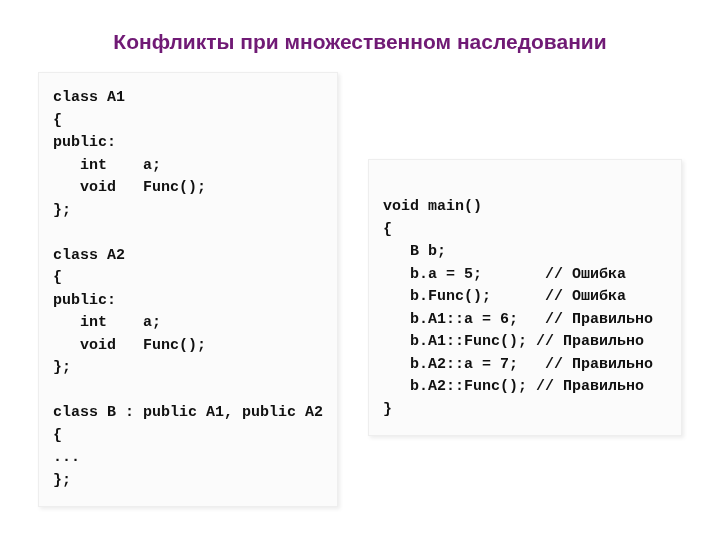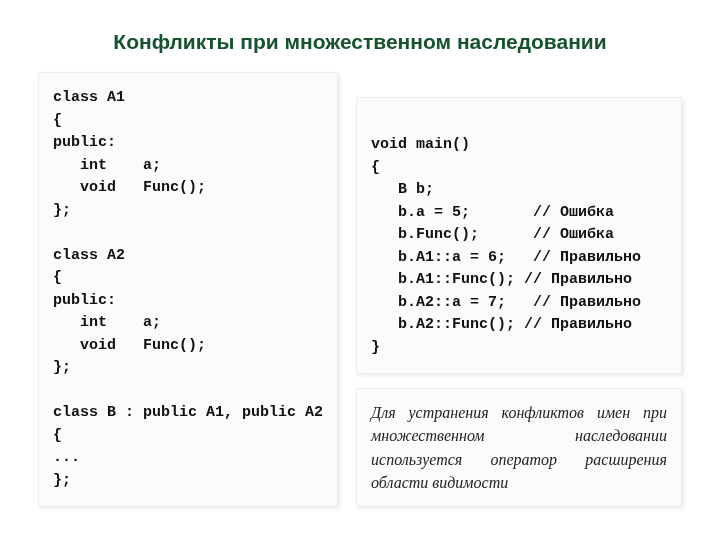--- a/index.html
+++ b/index.html
@@ -13,27 +13,27 @@
   }
   .slide {
     width: 720px;
     height: 540px;
     padding: 30px 38px 20px 38px;
   }
   .title {
     text-align: center;
     font-weight: bold;
     font-size: 21px;
-    color: #14532d;
+    color: #701a75;
     margin-bottom: 18px;
   }
   .columns {
     display: flex;
-    gap: 18px;
-    align-items: flex-end;
+    gap: 30px;
+    align-items: center;
   }
   .col {
     display: flex;
     flex-direction: column;
     gap: 14px;
   }
   .col-left { flex: 0 0 300px; }
   .col-right { flex: 1; }
   .codebox {
     background: #fbfbfb;
@@ -93,16 +93,15 @@
 void main()
 {
    B b;
    b.a = 5;       // Ошибка
    b.Func();      // Ошибка
    b.A1::a = 6;   // Правильно
    b.A1::Func(); // Правильно
    b.A2::a = 7;   // Правильно
    b.A2::Func(); // Правильно
 }</div>
-      <div class="notebox">Для устранения конфликтов имен при множественном наследовании используется оператор расширения области видимости</div>
     </div>
   </div>
 </div>
 
 </body></html>

